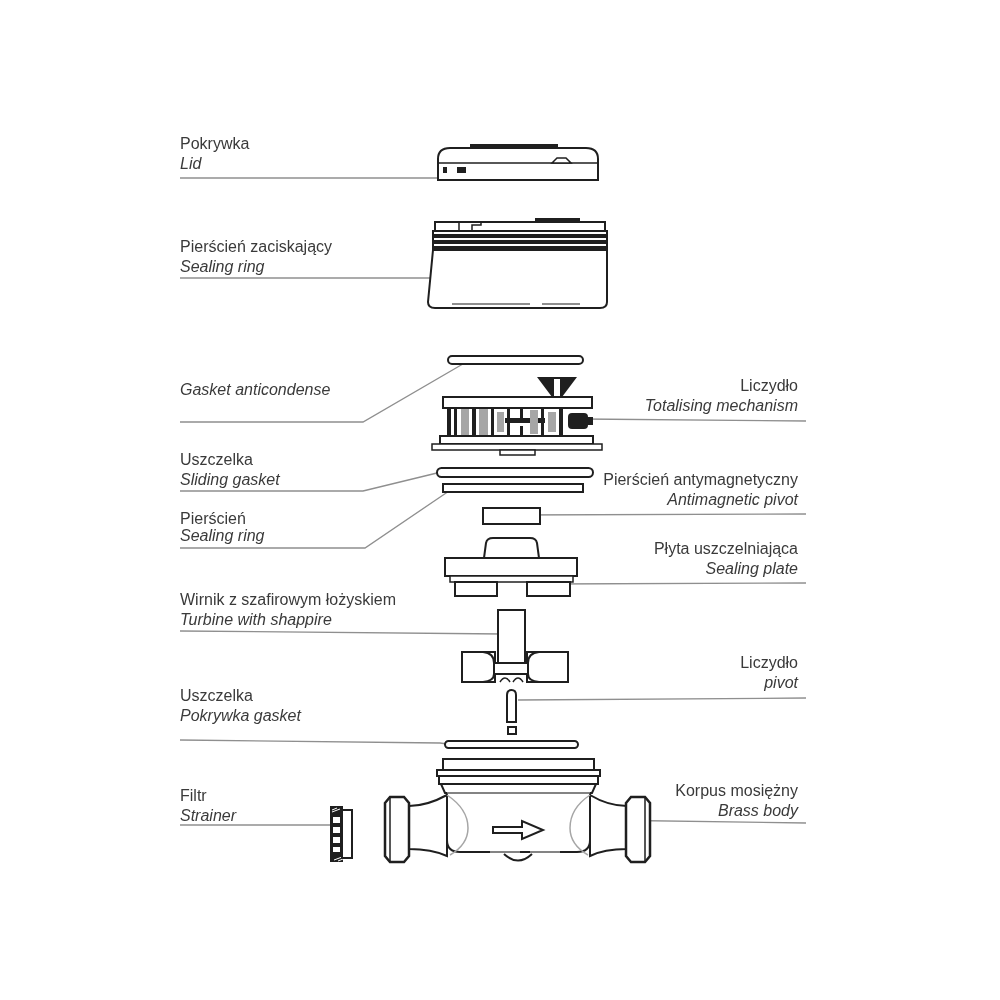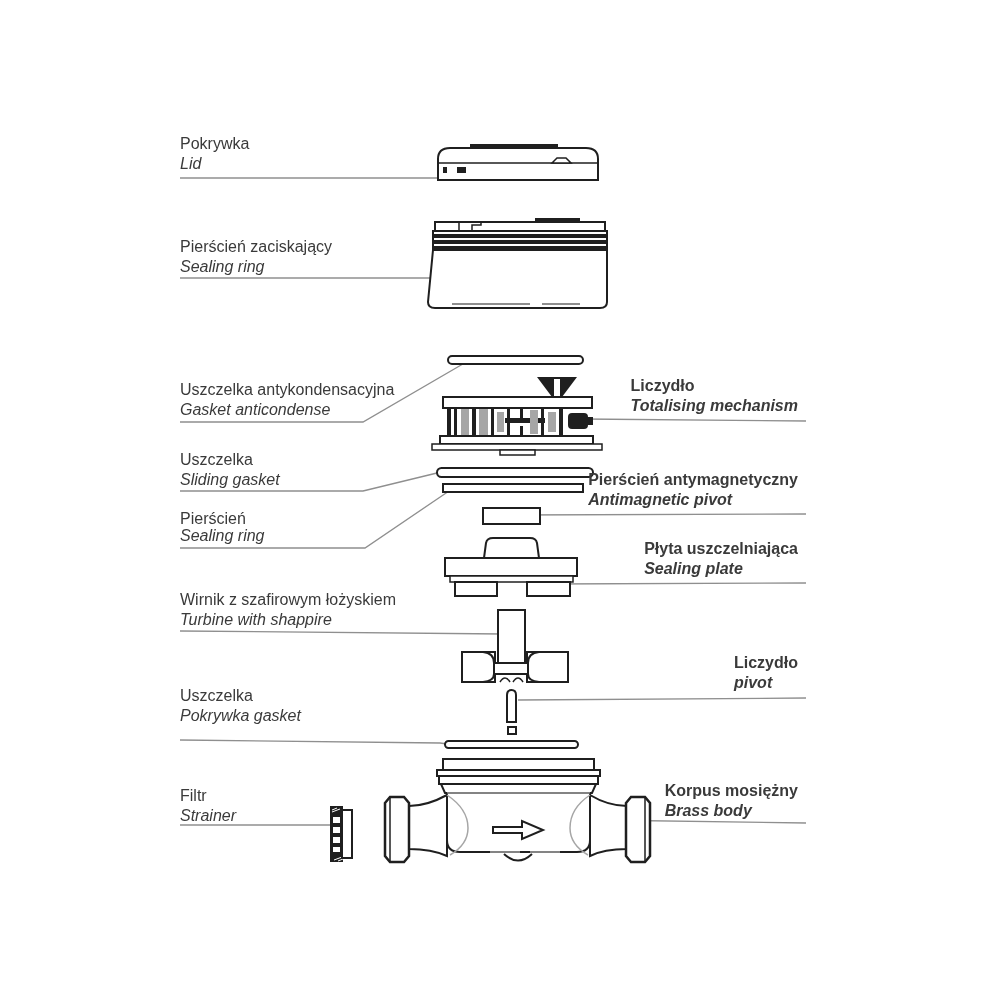--- a/index.html
+++ b/index.html
@@ -2,21 +2,21 @@
 <html><head>
 <meta charset="utf-8">
 <style>
   html,body{margin:0;padding:0;background:#ffffff;}
   #canvas{position:relative;width:992px;height:1000px;background:#ffffff;overflow:hidden;
           font-family:"Liberation Sans",sans-serif;}
   #drawing{position:absolute;left:0;top:0;}
   .lbl{position:absolute;font-size:16px;color:#3a3a3a;line-height:20px;white-space:nowrap;}
   .lbl .pl{display:block;}
   .lbl .en{display:block;font-style:italic;}
-  .lbl.right{font-weight:bold;}
+  .lbl.right{text-align:right;}
   .lbl.tight{line-height:17px;}
 </style>
 </head>
 <body>
 
 <div id="canvas">
 
   <svg id="drawing" width="1000" height="1000" viewBox="0 0 1000 1000">
 
     <g stroke="#8f8f8f" stroke-width="1.3" fill="none">
@@ -168,21 +168,20 @@
     <span class="pl">Pokrywka</span>
     <span class="en">Lid</span>
   </div>
 
   <div class="lbl" style="left:180px;top:237px">
     <span class="pl">Pierścień zaciskający</span>
     <span class="en">Sealing ring</span>
   </div>
 
   <div class="lbl" style="left:180px;top:380px">
-    <span class="pl">Uszczelka antykondensacyjna</span>
     <span class="en">Gasket anticondense</span>
   </div>
 
   <div class="lbl right" style="right:194px;top:376px">
     <span class="pl">Liczydło</span>
     <span class="en">Totalising mechanism</span>
   </div>
 
   <div class="lbl" style="left:180px;top:450px">
     <span class="pl">Uszczelka</span>

